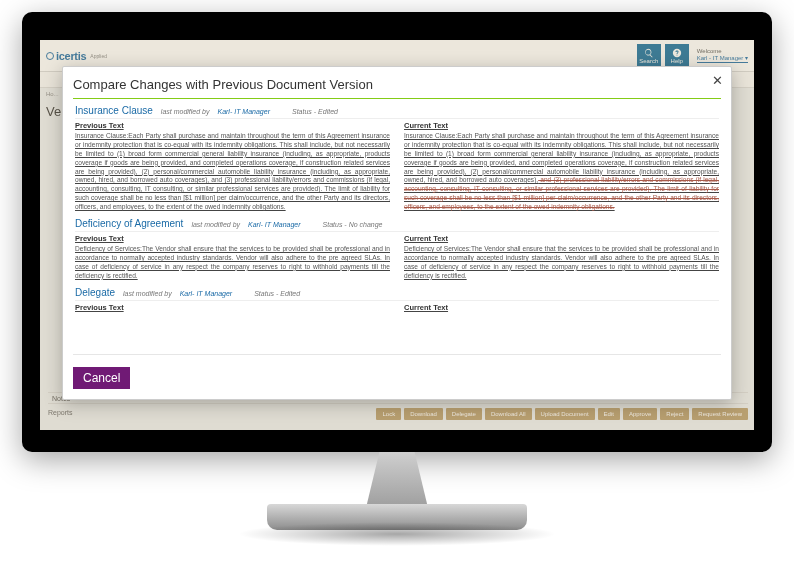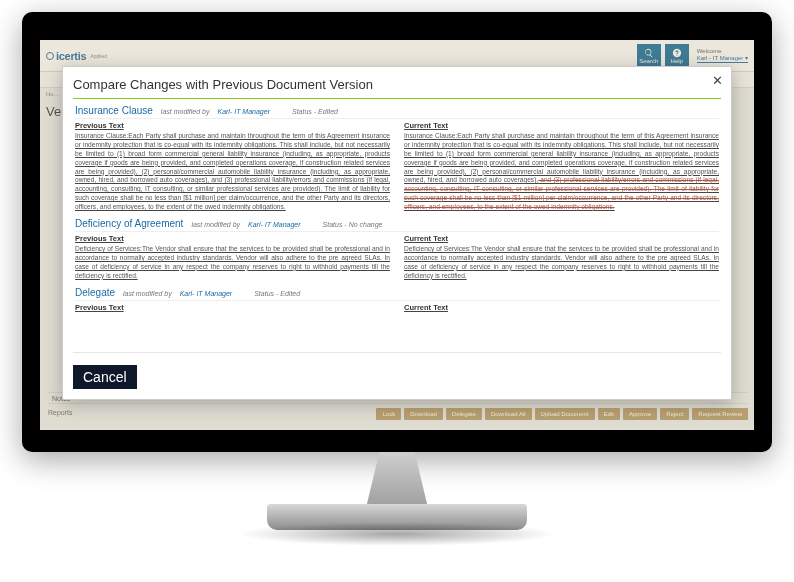--- a/index.html
+++ b/index.html
@@ -128,21 +128,21 @@
   .cols {
     display:flex; gap:14px; margin:2px 0 6px 0;
     border-top:1px solid #eee; padding-top:2px;
   }
   .col { flex:1;text-decoration:underline; }
   .col-h { font-weight:600; font-size:7.5px; color:#333; margin-bottom:2px; }
   .para { font-size:6.6px; color:#555; text-align:justify; line-height:1.35; }
   .strike { text-decoration:line-through; color:#a85a4a; }
 
   .cancel-btn {
-    background:#0f172a; color:#fff; font-size:14px; padding:4px 10px;
+    background:#701a75; color:#fff; font-size:12px; padding:4px 10px;
     border:none; margin-top:12px; cursor:pointer;
     align-self:flex-start;
   }
 
   
   .stand-neck {
     position:absolute;
     left:50%; transform:translateX(-50%);
     top:452px;
     width:80px; height:60px;

